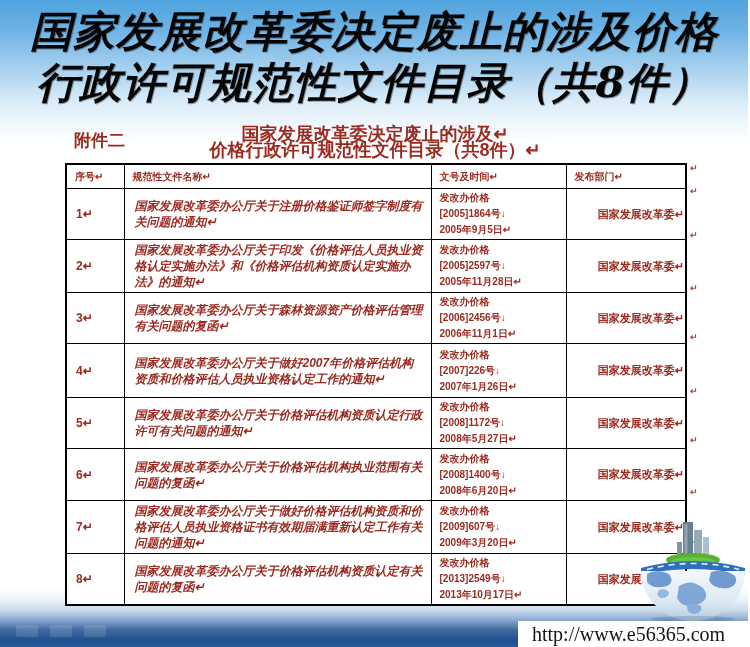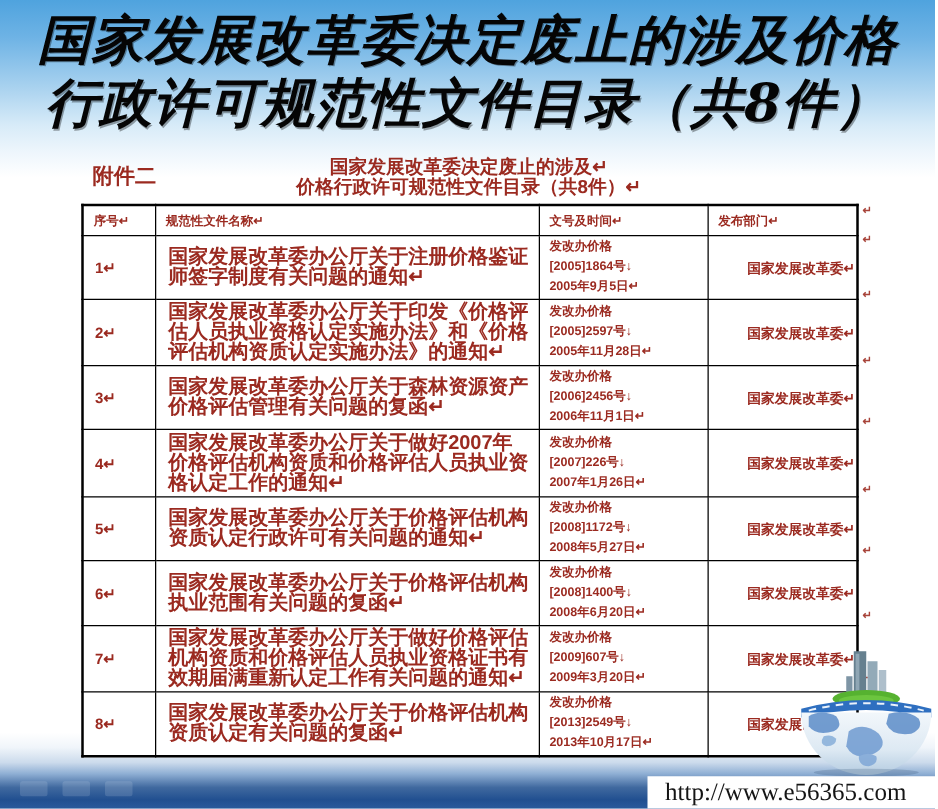--- a/index.html
+++ b/index.html
@@ -17,35 +17,35 @@
     font-style:italic;font-weight:bold;font-size:42px;line-height:51px;
     color:#050505;letter-spacing:1px;text-shadow:1px 1px 0 rgba(0,0,0,.35);
   }
   
   .attach{
     position:absolute;left:74px;top:129px;
     font-size:17px;font-weight:bold;color:#9b2a20;
   }
   .caption{
     position:absolute;left:65px;top:126px;width:620px;text-align:center;
-    font-size:15px;font-weight:bold;color:#9b2a20;line-height:16px;
+    font-size:18px;font-weight:bold;color:#9b2a20;line-height:16px;
   }
   
   .doc-table{
     position:absolute;left:65px;top:163px;width:620px;
     border-collapse:collapse;table-layout:fixed;
     border:2px solid #000;background:#fff;
   }
   .doc-table th,.doc-table td{
     border:1px solid #000;color:#9b2a20;font-weight:bold;
     vertical-align:middle;overflow:hidden;
   }
   .doc-table th{height:23px;font-size:10px;text-align:left;padding:0 0 0 8px;}
   .c-no{padding-left:9px;font-size:12px;}
-  .c-name{padding:2px 6px 2px 10px;font-size:16px;line-height:16px;}
+  .c-name{padding:2px 6px 2px 10px;font-size:12px;line-height:16px;font-style:italic;}
   .c-doc{padding:1px 2px 1px 8px;font-size:10px;line-height:16px;}
   .c-dept{text-align:right;font-size:11px;}
   
   .row-marks{
     position:absolute;left:690px;top:163px;width:12px;
     font-size:9px;line-height:11px;color:#a8443a;font-weight:bold;
   }
   
   .url-bar{
     position:absolute;left:518px;top:621px;right:0;height:26px;background:#ffffff;

